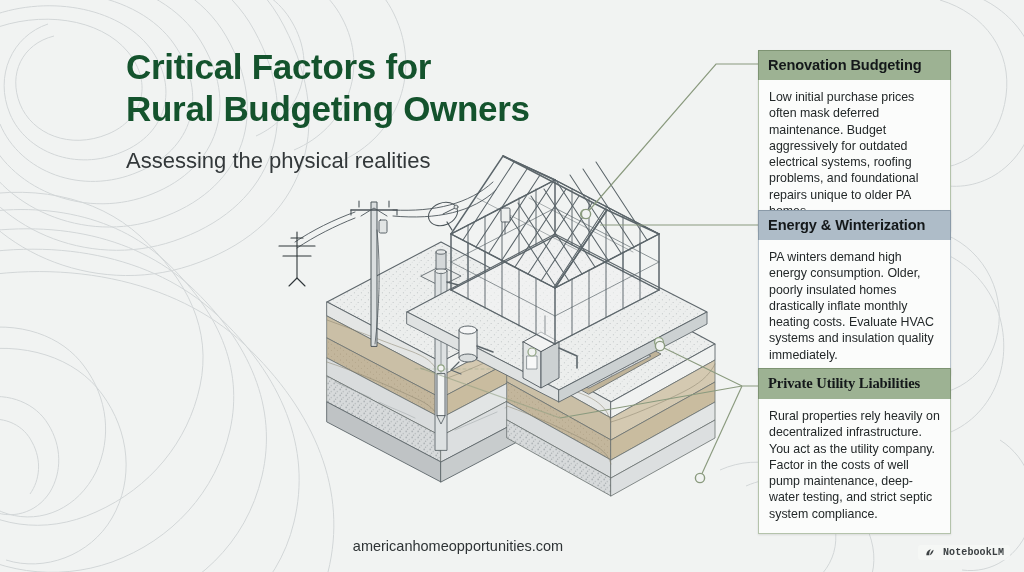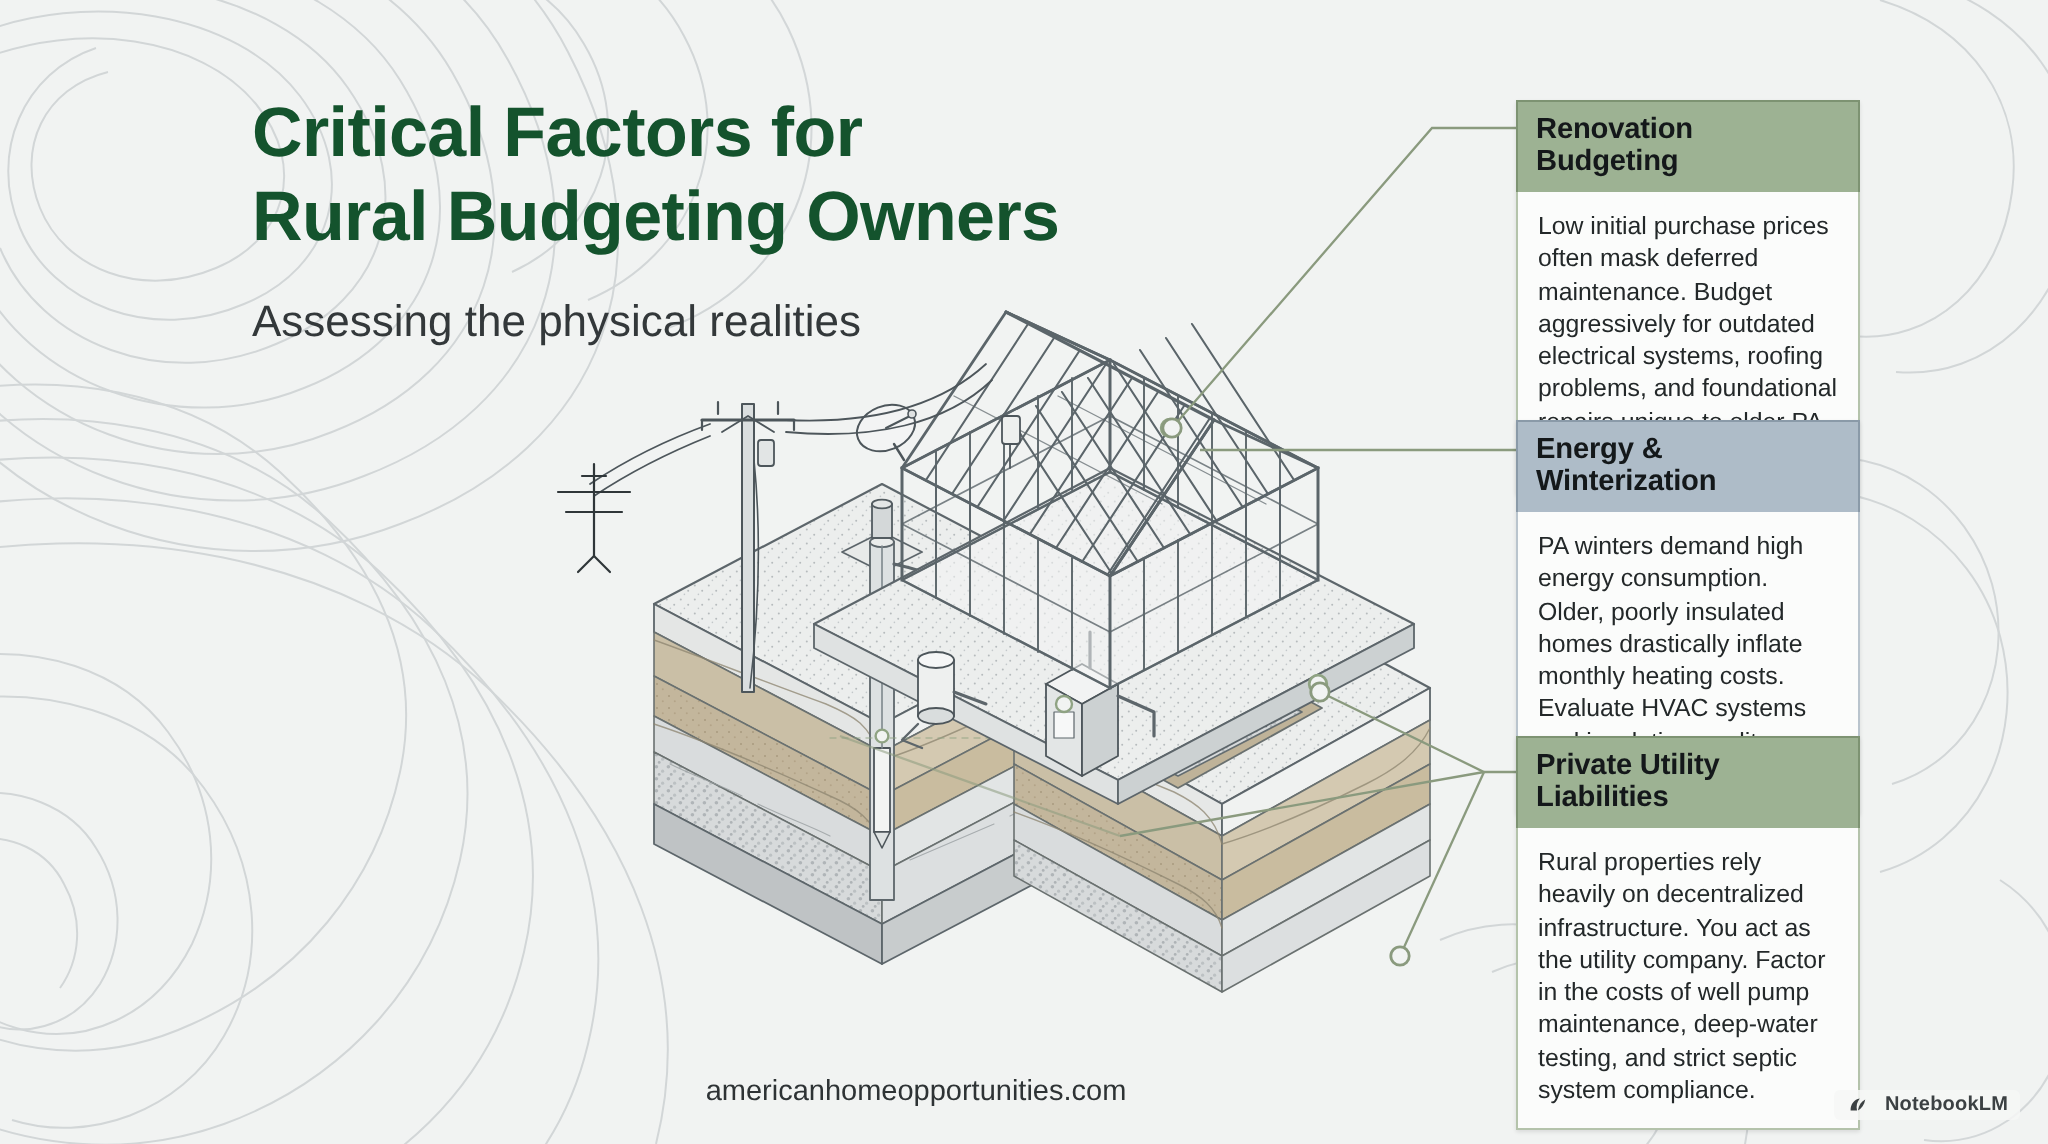--- a/index.html
+++ b/index.html
@@ -65,21 +65,21 @@
     top: 0;
     width: 1024px;
     height: 572px;
     pointer-events: none;
   }
 
   
   .card {
     position: absolute;
     left: 758px;
-    width: 172px;
+    width: 193px;
     background: #fca5a5;
     box-shadow: 0 1px 2px rgba(0,0,0,0.10);
   }
   .card-header {
     padding: 6px 9px 7px 9px;
     font-size: 14.6px;
     font-weight: bold;
     color: #14181a;
     letter-spacing: -0.1px;
     border: 1px solid rgba(0,0,0,0.30);
@@ -98,21 +98,21 @@
   }
   #card-0 { top: 50px; }
   #card-0 .card-header { background: #9db293; border-color: #7d9372; }
   #card-0 .card-body   { border-color: #b4c3ab; }
 
   #card-1 { top: 210px; }
   #card-1 .card-header { background: #aebcc8; border-color: #8a9aa8; }
   #card-1 .card-body   { border-color: #b9c4cd; }
 
   #card-2 { top: 368px; }
-  #card-2 .card-header { background: #9db293; border-color: #7d9372; }
+  #card-2 .card-header { background: #9db293; border-color: #7d9372; font-family: Liberation Serif, serif; }
   #card-2 .card-body   { border-color: #b4c3ab; }
 
   
   #footer-url {
     position: absolute;
     left: 0;
     top: 538px;
     width: 916px;
     text-align: center;
     font-size: 14.5px;
@@ -122,20 +122,21 @@
   #notebook-badge {
     position: absolute;
     right: 14px;
     top: 545px;
     display: flex;
     align-items: flex-end;
     gap: 8px;
     background: rgba(246,247,246,0.85);
     padding: 2px 6px;
     border-radius: 3px;
+    font-family: Liberation Mono, monospace;
   }
   #notebook-badge .nb-label {
     font-size: 10px;
     color: #3c4143;
     font-weight: bold;
     letter-spacing: 0.1px;
   }
 </style>
 </head>
 <body>

